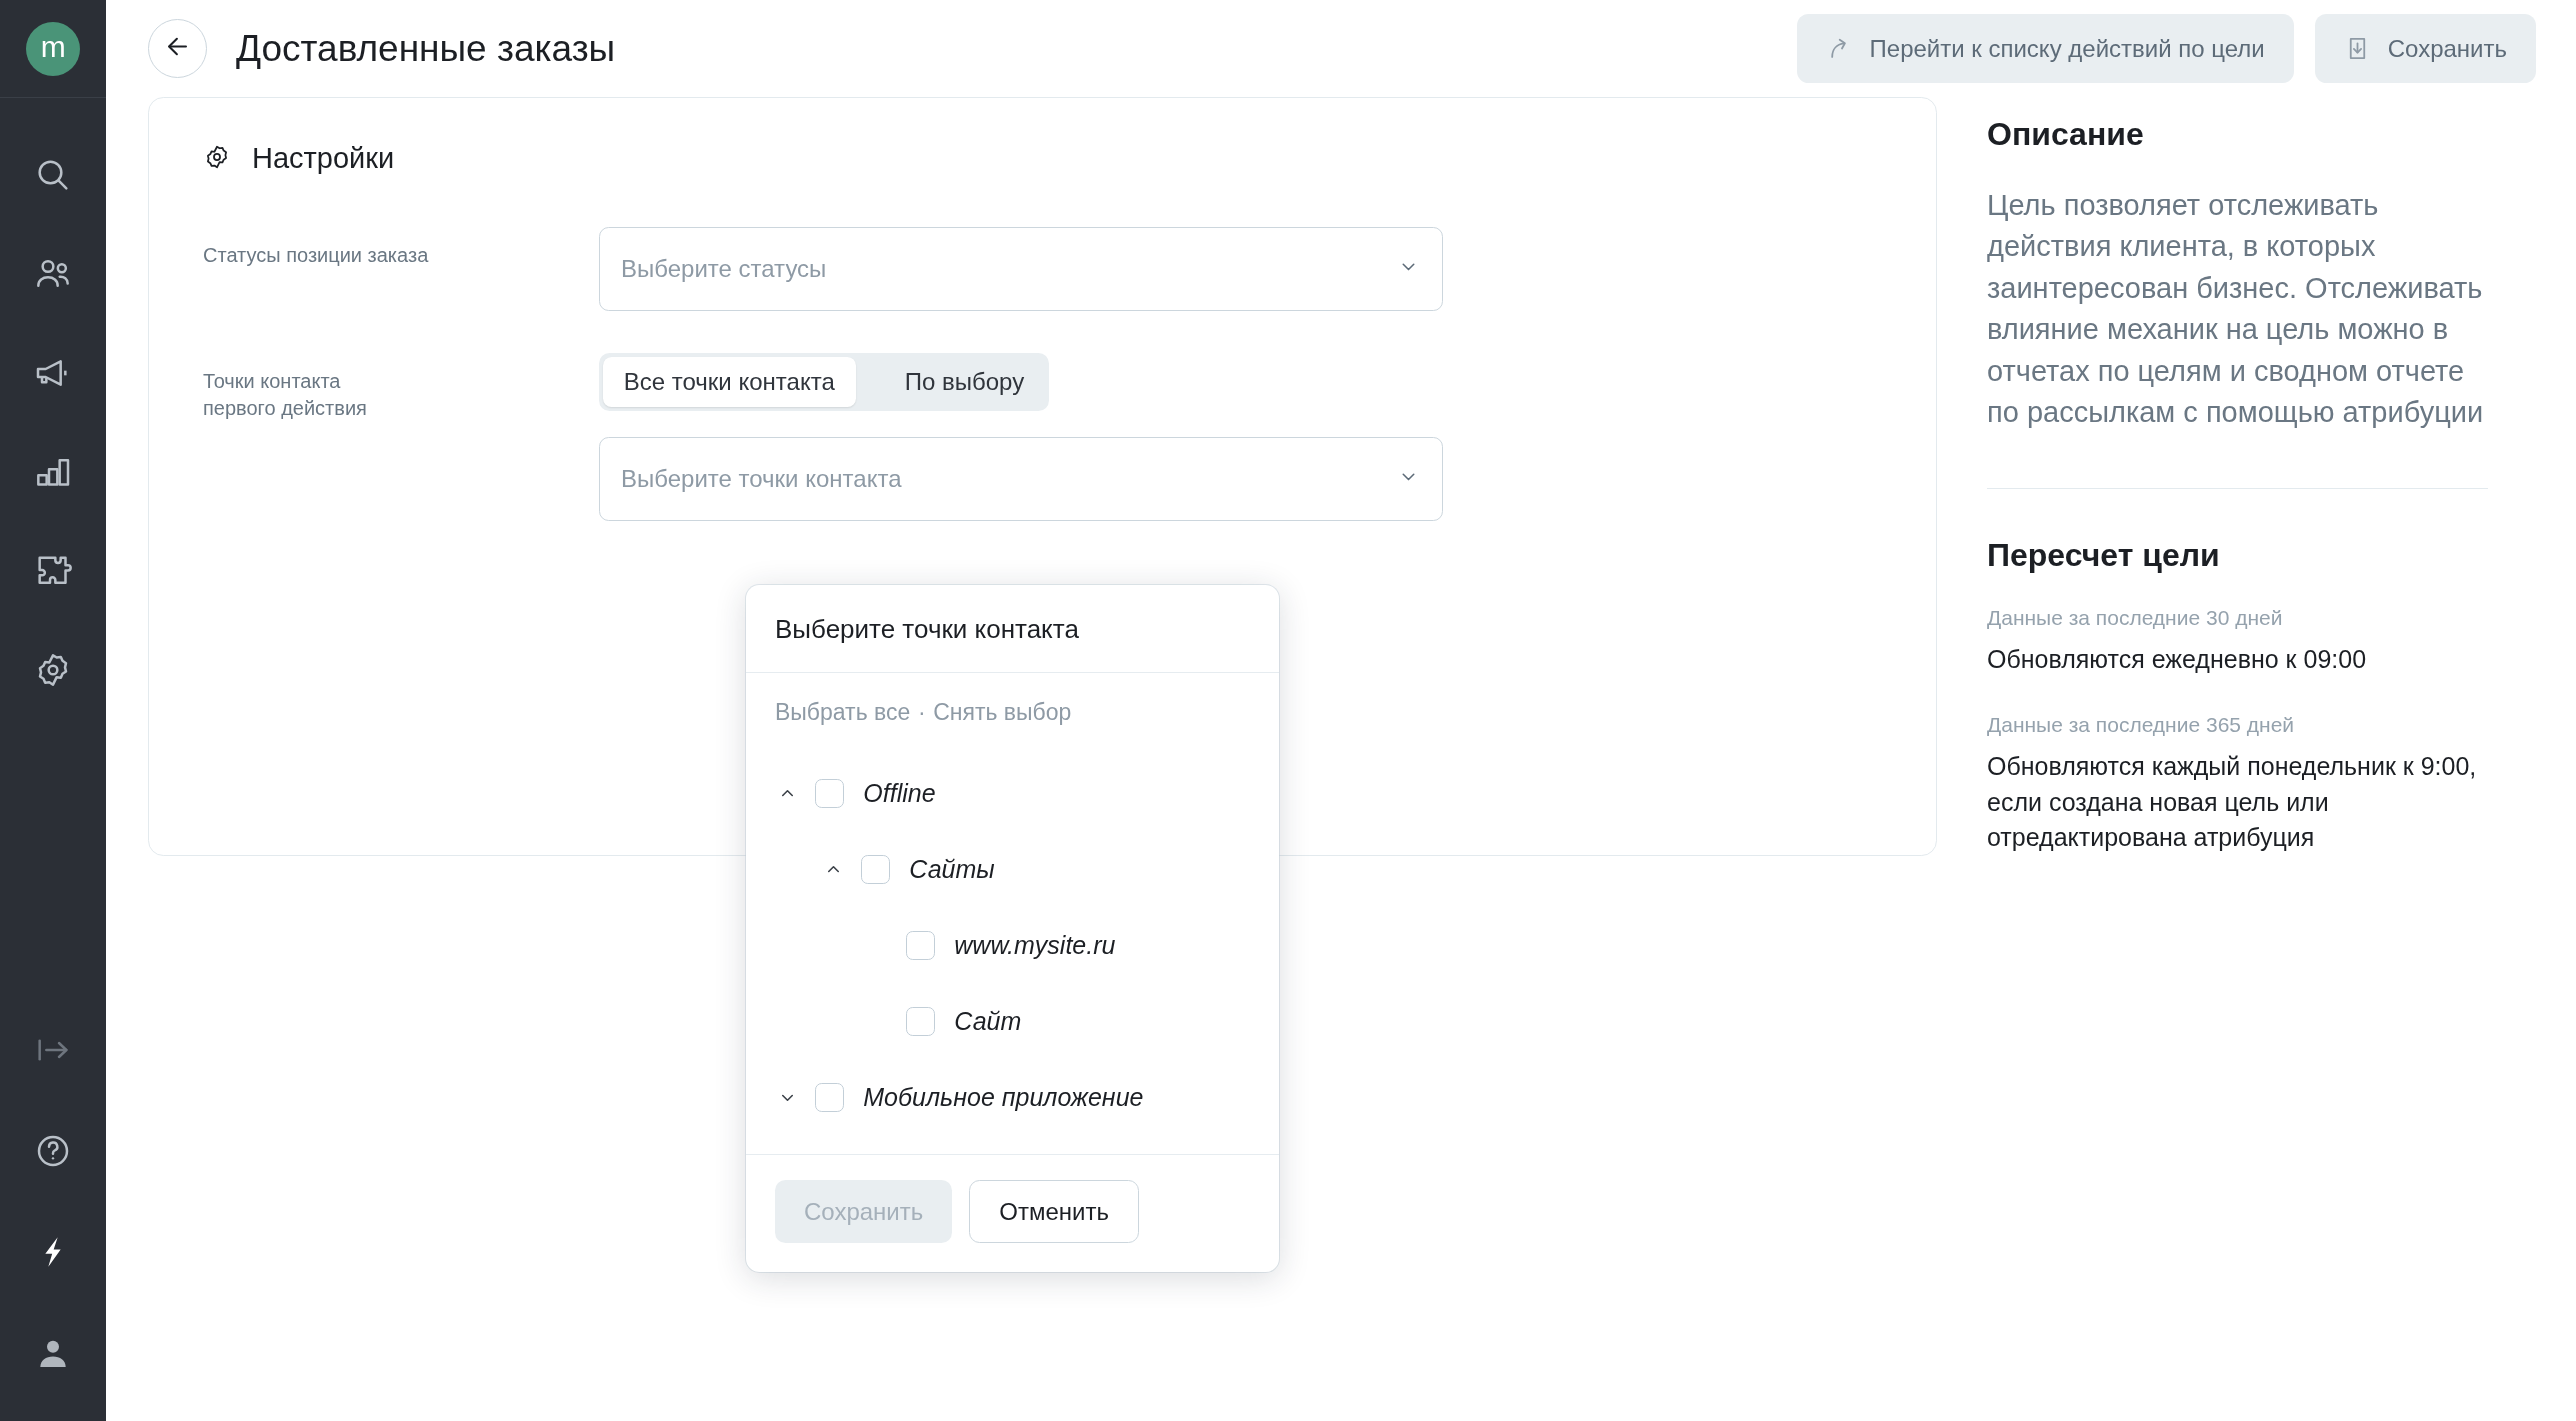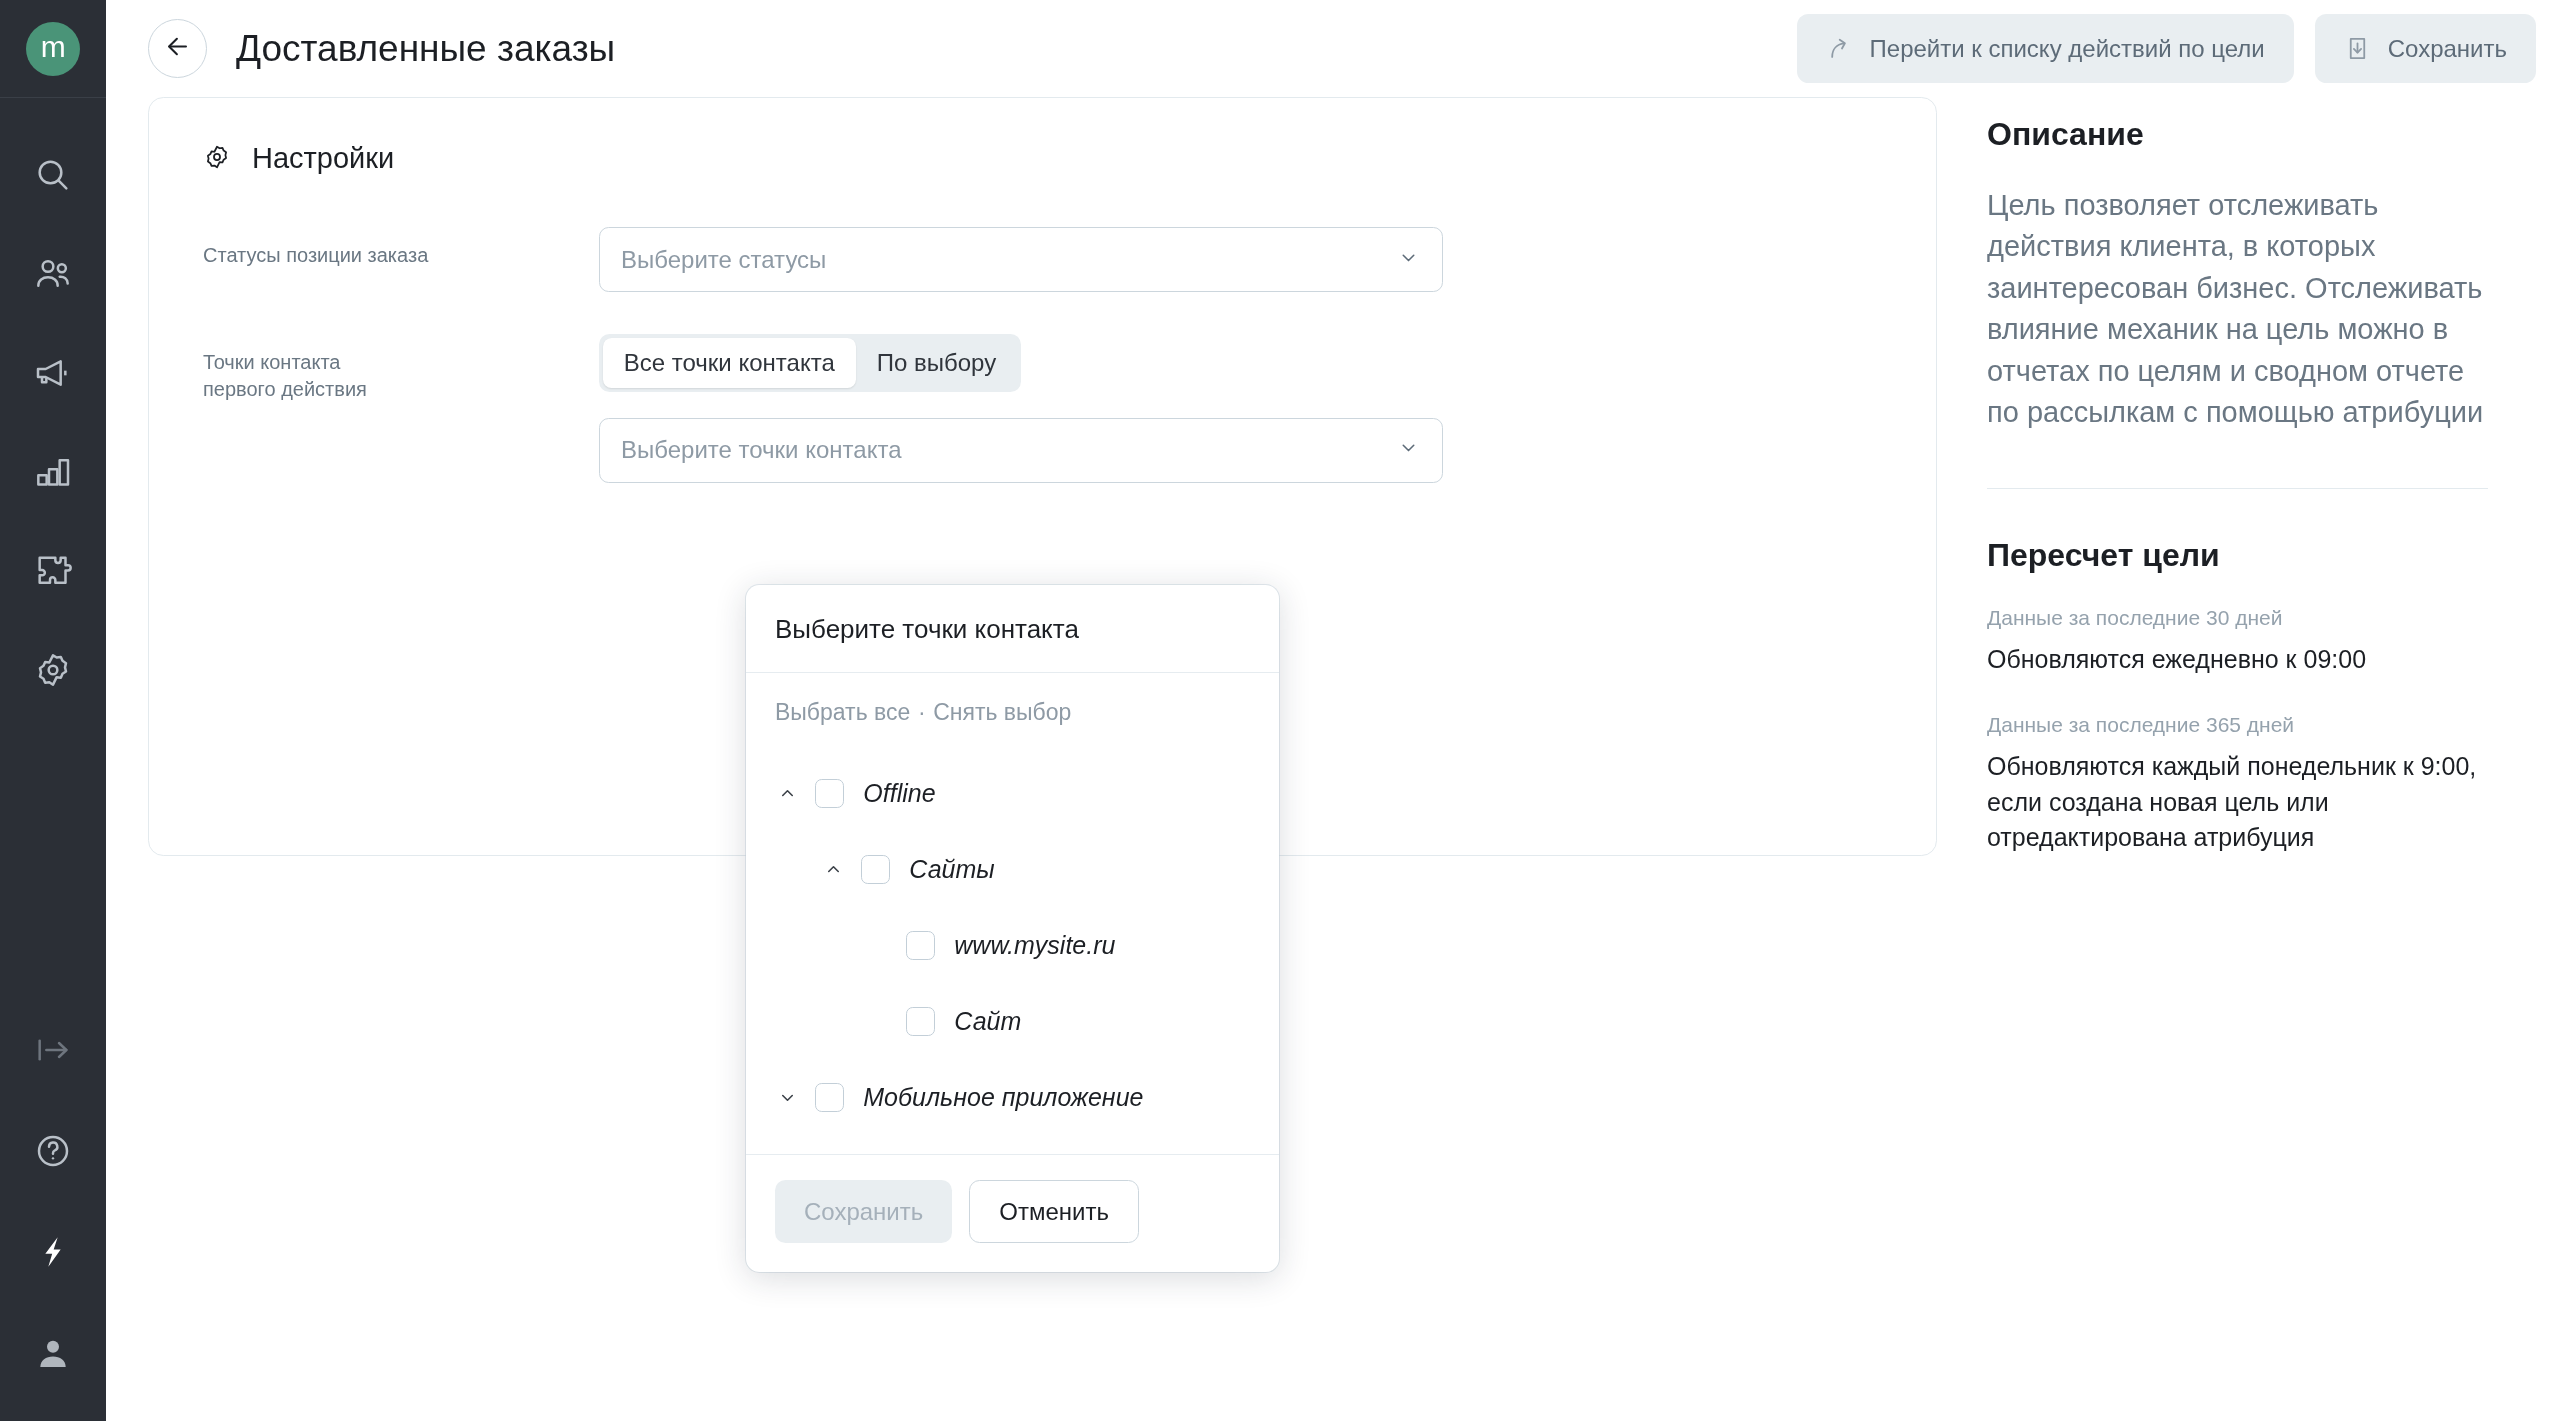--- a/index.html
+++ b/index.html
@@ -93,34 +93,34 @@
 
   .form-row { display: flex; align-items: flex-start; padding: 0 54px; }
   .form-row + .form-row { margin-top: 42px; }
   .form-label {
     width: 396px; flex: 0 0 396px;
     font-size: 20px; color: #6a7783; line-height: 1.35;
     padding-top: 15.3px;
   }
   .form-field { position: relative; }
   .select-box {
-    width: 844px; height: 65px;
+    width: 844px; height: 84px;
     border: 1.4px solid #ccd6dd; border-radius: 9.6px;
     background: #fff;
     display: flex; align-items: center;
     padding: 0 23px 0 21px;
     font-size: 24px; color: #8e9aa5;
     cursor: pointer;
     justify-content: space-between;
   }
   .select-box .chev { flex: 0 0 auto; margin-left: 11.5px; }
 
   .segmented {
     display: inline-flex; background: #e9eef1; border-radius: 10.5px;
-    padding: 3.8px; margin-bottom: 26px;
+    padding: 3.8px; margin-bottom: 26px; gap: 28px;
   }
   .seg {
     height: 50px; border-radius: 8.6px; border: none; background: transparent;
     padding: 0 21px; font-size: 24px; color: #30353c; cursor: pointer;
     display: flex; align-items: center;
     font-family: "Liberation Sans", sans-serif;
   }
   .seg.active { background: #ffffff; box-shadow: 0 1px 1.9px rgba(0,0,0,0.10); }
 
   

